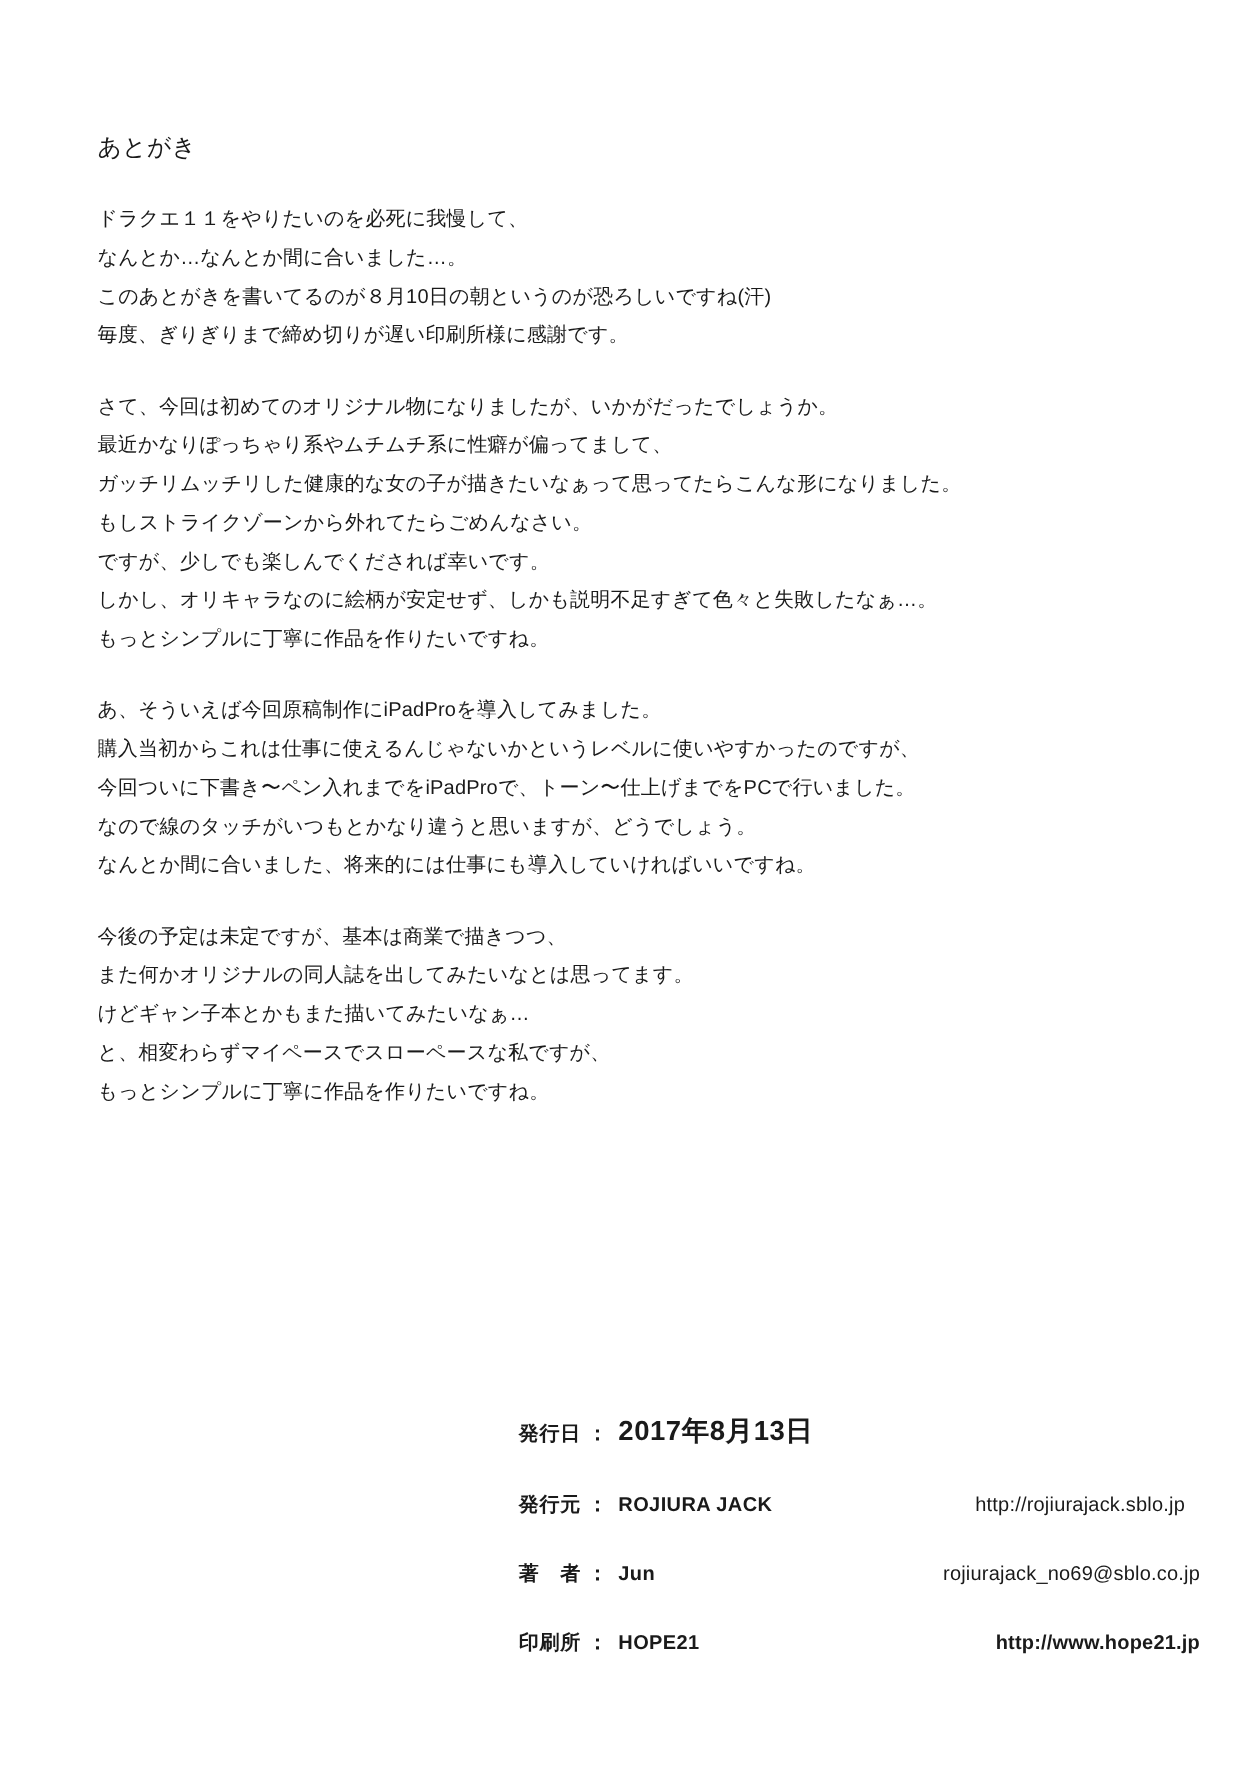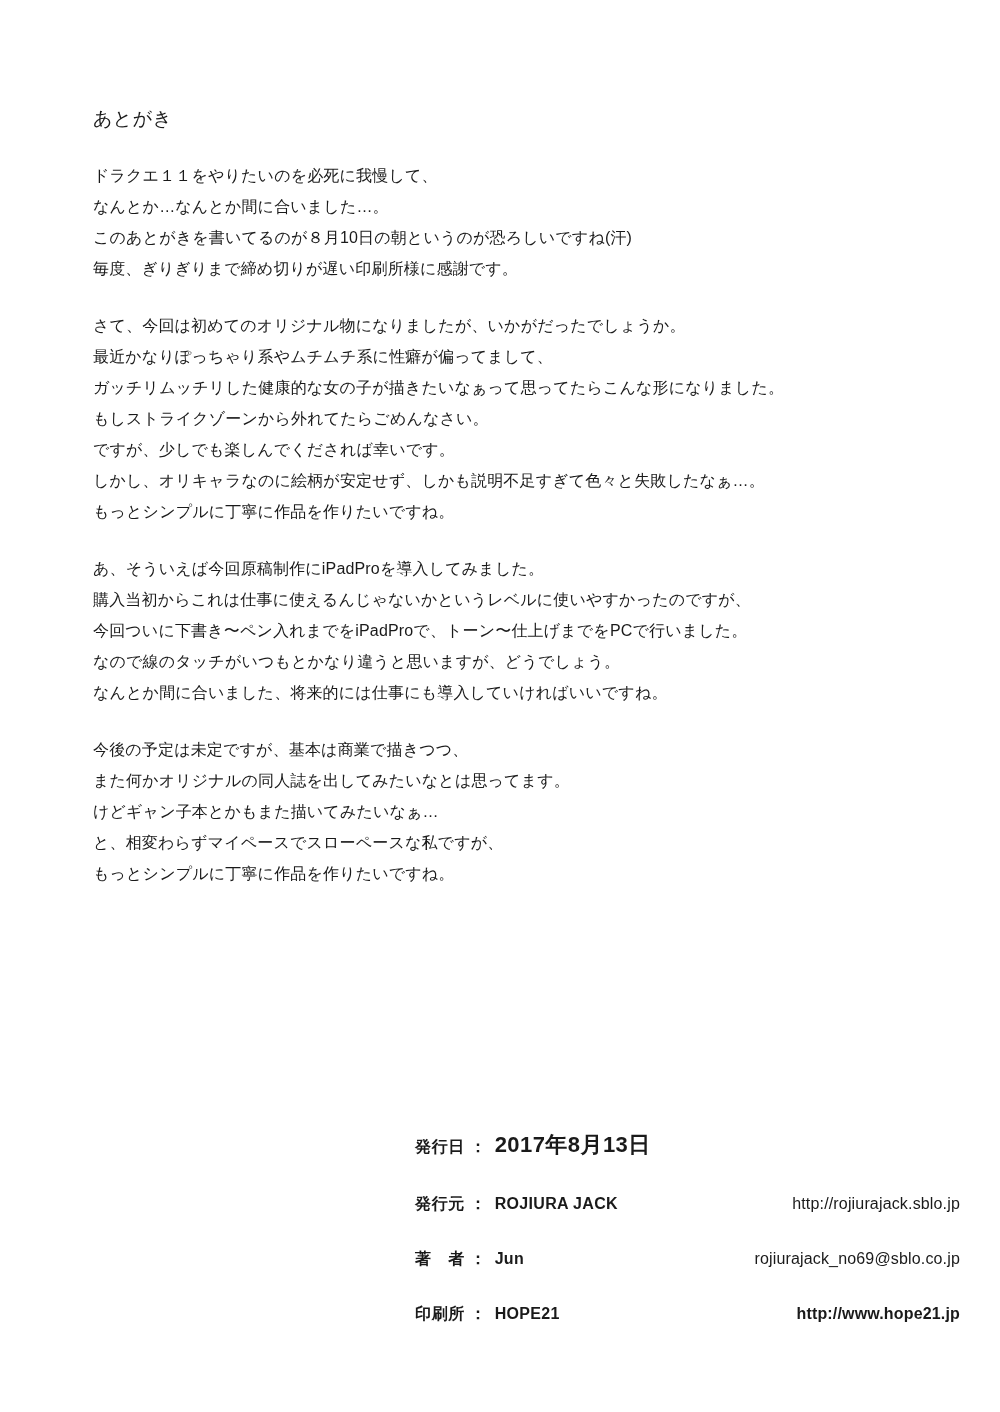--- a/index.html
+++ b/index.html
@@ -16,21 +16,21 @@
     overflow: hidden;
   }
   .page {
     position: absolute;
     inset: 0;
   }
 
   
   .afterword {
     position: absolute;
-    left: 93px;
+    left: 78px;
     top: 104px;
     width: 850px;
   }
   .afterword-title {
     font-size: 19px;
     line-height: 30px;
     letter-spacing: 0.02em;
     margin-bottom: 26px;
   }
   .para {
@@ -76,21 +76,21 @@
   }
   .c-extra {
     font-size: 16px;
     font-weight: normal;
     letter-spacing: 0.01em;
     white-space: nowrap;
     margin-left: auto;
     color: #1a1a1a;
   }
   .row-date .c-value { font-size: 22px; }
-  .row-publisher .c-extra { margin-right: 0px; }
+  .row-publisher .c-extra { margin-right: 12px; }
   .row-author .c-extra { margin-right: 0px; }
   .row-printer .c-extra { margin-right: 0px; font-weight: bold; }
 </style>
 </head>
 <body>
 
 <div class="page">
 
   <div class="afterword">
     <div class="afterword-title">あとがき</div>

